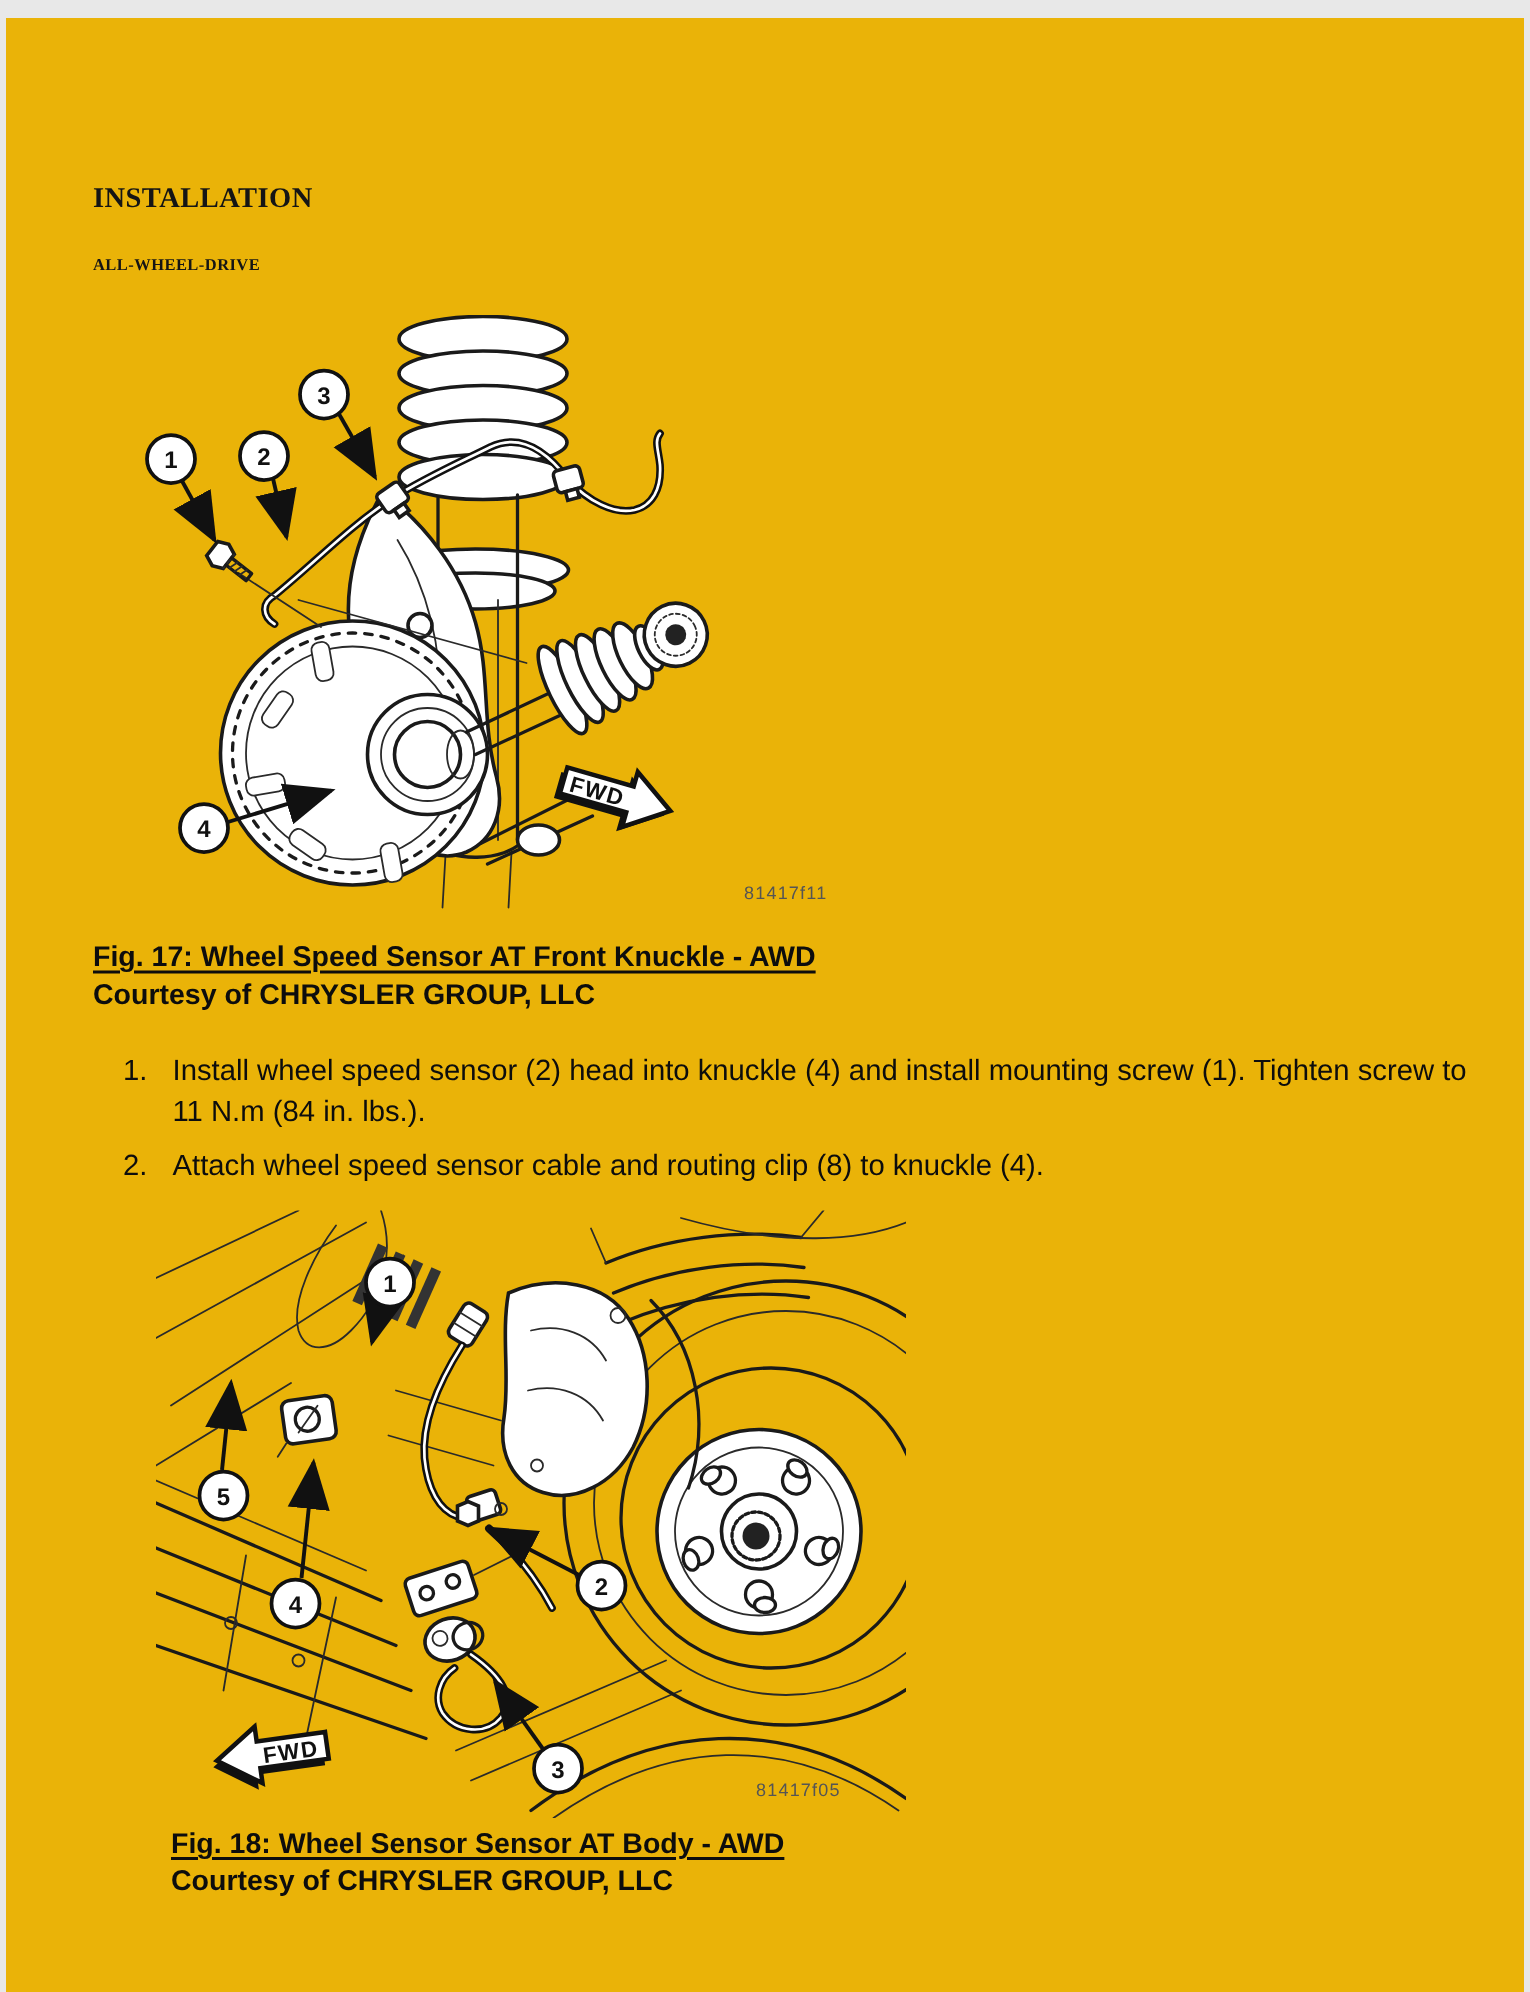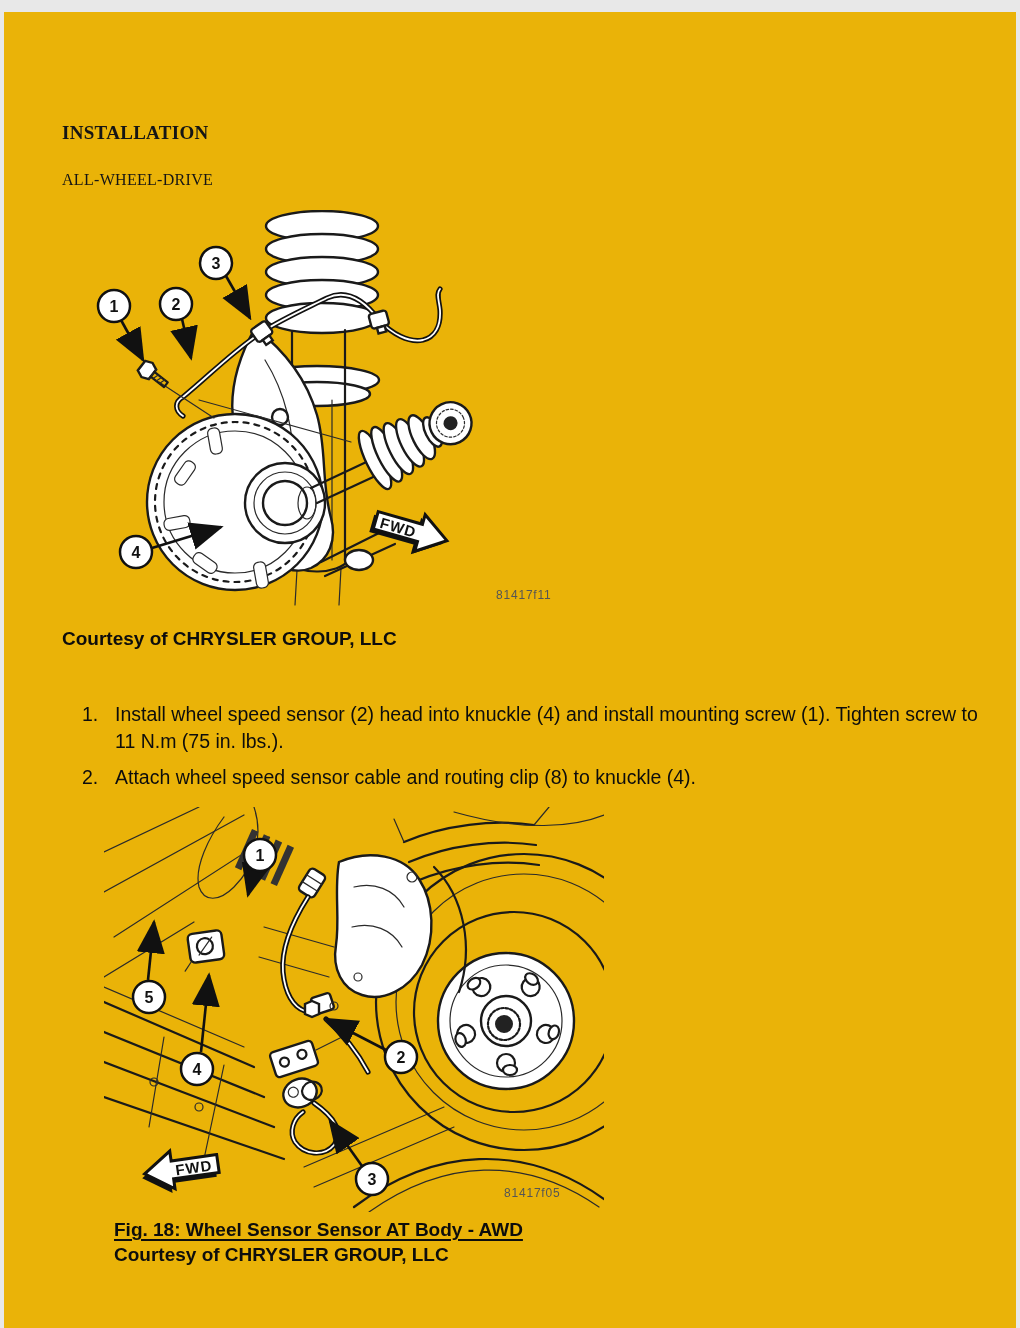--- a/index.html
+++ b/index.html
@@ -20,22 +20,22 @@
     font-family: "Liberation Serif", "DejaVu Serif", serif;
     font-weight: bold;
     font-size: 19px;
     letter-spacing: 0.3px;
     color: #151515;
   }
   .doc-subheading {
     position: absolute;
     left: 58px; top: 159px;
     font-family: "Liberation Serif", "DejaVu Serif", serif;
-    font-weight: normal;
-    font-size: 16px;
+    font-weight: bold;
+    font-size: 11px;
     letter-spacing: 0.3px;
     color: #151515;
   }
   .figure-svg { position: absolute; }
   #figure17-art { left: 55px; top: 198px; }
   #figure18-art { left: 100px; top: 795px; }
   .figure-caption {
     position: absolute;
     font-size: 19px;
     font-weight: bold;
@@ -218,27 +218,28 @@
     <g transform="translate(322,292) rotate(16)">
       <polygon class="fwd-shadow" points="-3,14 43,14 43,4 71,23 43,42 43,32 -3,32"></polygon>
       <polygon class="fwd-body" points="0,10 46,10 46,0 74,19 46,38 46,28 0,28"></polygon>
       <text class="fwd-text" x="5" y="25">FWD</text>
     </g>
 
     <text class="fig-id" x="437" y="389">81417f11</text>
   </svg>
 
   <div class="figure-caption" id="caption17">
+    <div class="caption-title">Fig. 17: Wheel Speed Sensor AT Front Knuckle - AWD</div>
     <div>Courtesy of CHRYSLER GROUP, LLC</div>
   </div>
 
   <div class="steps">
     <div class="step">
       <div class="step-number">1.</div>
-      <div class="step-text">Install wheel speed sensor (2) head into knuckle (4) and install mounting screw (1). Tighten screw to 11 N.m (75 in. lbs.).</div>
+      <div class="step-text">Install wheel speed sensor (2) head into knuckle (4) and install mounting screw (1). Tighten screw to 11 N.m (84 in. lbs.).</div>
     </div>
     <div class="step">
       <div class="step-number">2.</div>
       <div class="step-text">Attach wheel speed sensor cable and routing clip (8) to knuckle (4).</div>
     </div>
   </div>
 
   <svg id="figure18-art" class="figure-svg" width="500" height="405" viewBox="0 0 500 405">
     <defs>
       <marker id="ah2" viewBox="0 0 12 10" refX="11" refY="5" markerWidth="13" markerHeight="11" orient="auto">

